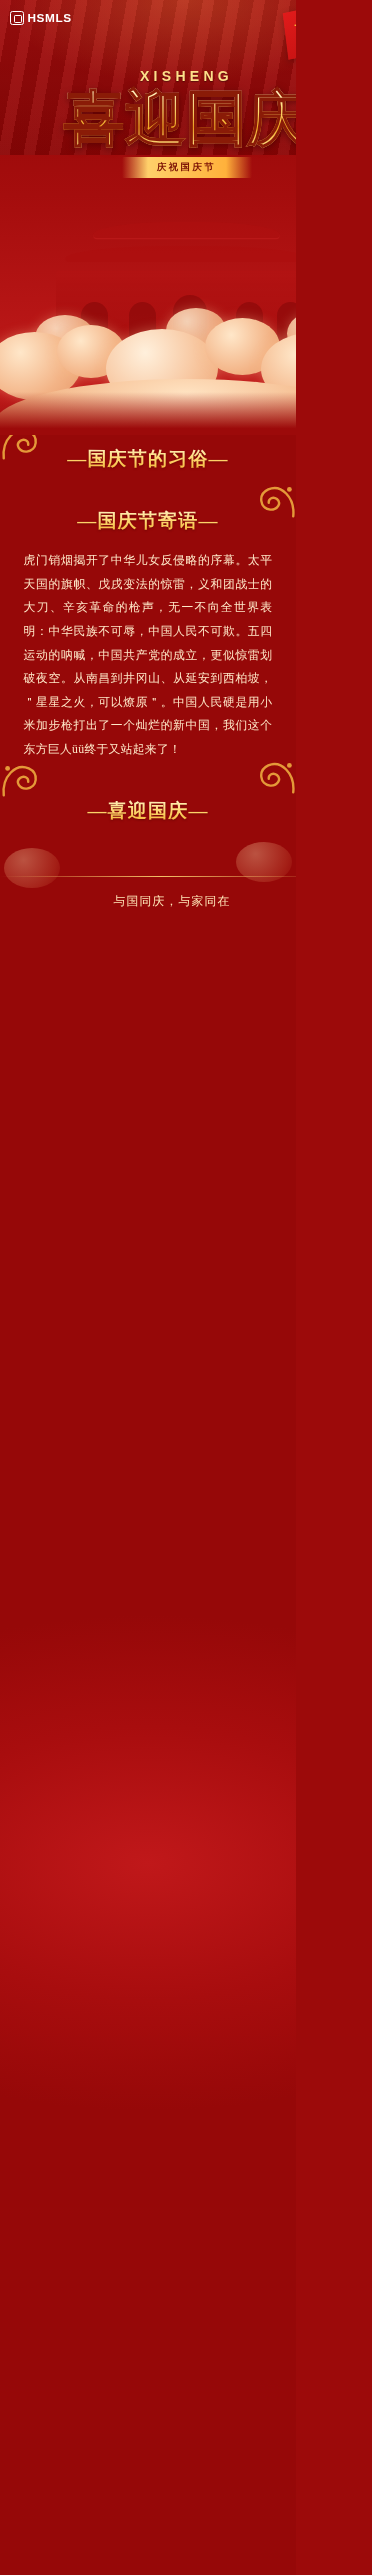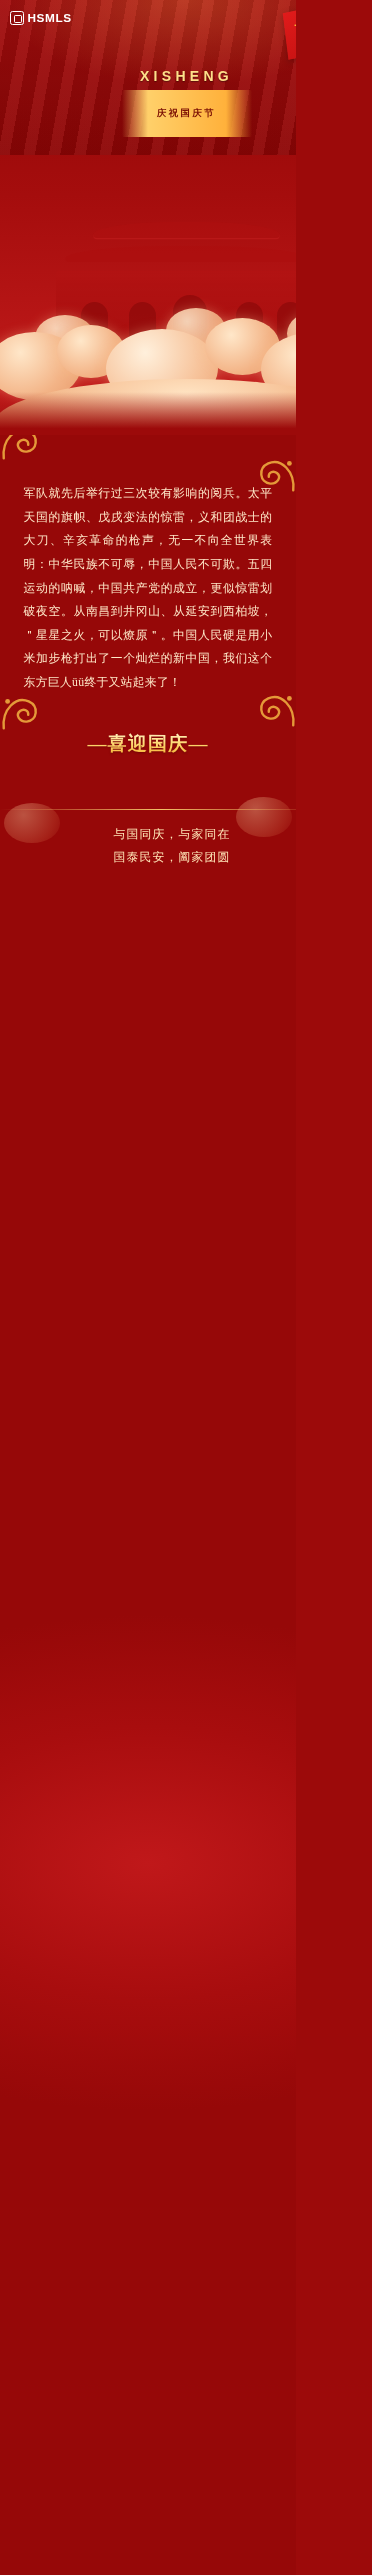--- a/index.html
+++ b/index.html
@@ -95,21 +95,21 @@
     line-height: 1.05;
     background: linear-gradient(180deg, #fff6d0 0%, #ffda6a 38%, #f0a822 62%, #ffe79a 100%);
     -webkit-background-clip: text;
     background-clip: text;
     color: transparent;
     -webkit-text-stroke: 1.2px #8a1b07;
     filter: drop-shadow(0 2.5px 3.7px rgba(60,0,0,.55));
   }
   .sub-ribbon {
     margin: 6.2px auto 0;
-    width: 130px; padding: 17px 0;
+    width: 130px; padding: 4px 0;
     background: linear-gradient(90deg, rgba(255,210,110,0), #ffd06a 20%, #ffb13b 80%, rgba(255,210,110,0));
     color: #7d1205; font-size: 9.3px; letter-spacing: 2.5px; font-weight: bold;
     border-radius: 1.9px;
   }
   .date-badge {
     position: absolute; right: 25px; top: 166px;
     color: #ffe9a8; font-size: 7.5px; letter-spacing: 1.2px;
     border: 0.6px solid rgba(255,220,150,.5);
     padding: 1.9px 5px; border-radius: 1.2px;
     z-index: 10;
@@ -254,20 +254,21 @@
     <div class="flag">
       <span class="star-big">★</span>
       <span class="star-s s1">★</span>
       <span class="star-s s2">★</span>
       <span class="star-s s3">★</span>
       <span class="star-s s4">★</span>
     </div>
 
     <div class="hero-title">
       <div class="pinyin">XISHENG</div>
+      <div class="main-title">喜迎国庆</div>
       <div class="sub-ribbon">庆祝国庆节</div>
     </div>
 
     <div class="date-badge">10·01</div>
 
     <div class="gate">
       <div class="roof"></div>
       <div class="roof2"></div>
       <div class="body">
         <div class="arch a1"></div>
@@ -296,30 +297,32 @@
   <div class="content">
 
 
     <div class="section">
       <div class="swirl sw-l" style="top:-28.6px">
         <svg viewBox="0 0 100 100">
             <path d="M12 84 C8 44 38 16 64 28 C86 38 82 68 60 70 C44 71 36 56 46 48 C54 42 64 47 63 56" fill="none" stroke="#f2b342" stroke-width="5" stroke-linecap="round"></path>
             <circle cx="20" cy="28" r="5" fill="#f2b342"></circle>
           </svg>
       </div>
+      <div class="sec-title">—国庆节的习俗—</div>
     </div>
 
     <div class="section">
       <div class="swirl sw-r" style="top:-32px">
         <svg viewBox="0 0 100 100">
             <path d="M12 84 C8 44 38 16 64 28 C86 38 82 68 60 70 C44 71 36 56 46 48 C54 42 64 47 63 56" fill="none" stroke="#f2b342" stroke-width="5" stroke-linecap="round"></path>
             <circle cx="20" cy="28" r="5" fill="#f2b342"></circle>
           </svg>
       </div>
-      <div class="sec-body">军队就先后举行过三次较有影响的阅兵。太平天国的旗帜、戊戌变法的惊雷，义和团战士的大刀、辛亥革命的枪声，无一不向全世界表明：中华民族不可辱，中国人民不可欺。五四运动的呐喊，中国共产党的成立，更似惊雷划破夜空。从南昌到井冈山、从延安到西柏坡，＂星星之火，可以燎原＂。中国人民硬是用小米加步枪打出了一个灿烂的新中国，我们这个东方巨人üü终于又站起来了！</div>
+      <div class="sec-title">—国庆节寄语—</div>
+      <div class="sec-body">虎门销烟揭开了中华儿女反侵略的序幕。太平天国的旗帜、戊戌变法的惊雷，义和团战士的大刀、辛亥革命的枪声，无一不向全世界表明：中华民族不可辱，中国人民不可欺。五四运动的呐喊，中国共产党的成立，更似惊雷划破夜空。从南昌到井冈山、从延安到西柏坡，＂星星之火，可以燎原＂。中国人民硬是用小米加步枪打出了一个灿烂的新中国，我们这个东方巨人üü终于又站起来了！</div>
     </div>
 
     <div class="section">
       <div class="swirl sw-l" style="top:-43px">
         <svg viewBox="0 0 100 100">
             <path d="M12 84 C8 44 38 16 64 28 C86 38 82 68 60 70 C44 71 36 56 46 48 C54 42 64 47 63 56" fill="none" stroke="#f2b342" stroke-width="5" stroke-linecap="round"></path>
             <circle cx="20" cy="28" r="5" fill="#f2b342"></circle>
           </svg>
       </div>
       <div class="swirl sw-r" style="top:-46px">
@@ -332,17 +335,16 @@
     </div>
   </div>
 
   <div class="footer">
     <div class="footer-clouds">
       <div class="fc fc1"></div>
       <div class="fc fc2"></div>
     </div>
     <div class="footer-top-line"></div>
     <div class="footer-line">与国同庆，与家同在</div>
-    <div class="footer-line">国泰民安，阖家团圆</div>
   </div>
 
 </div>
 
 
 </body></html>

